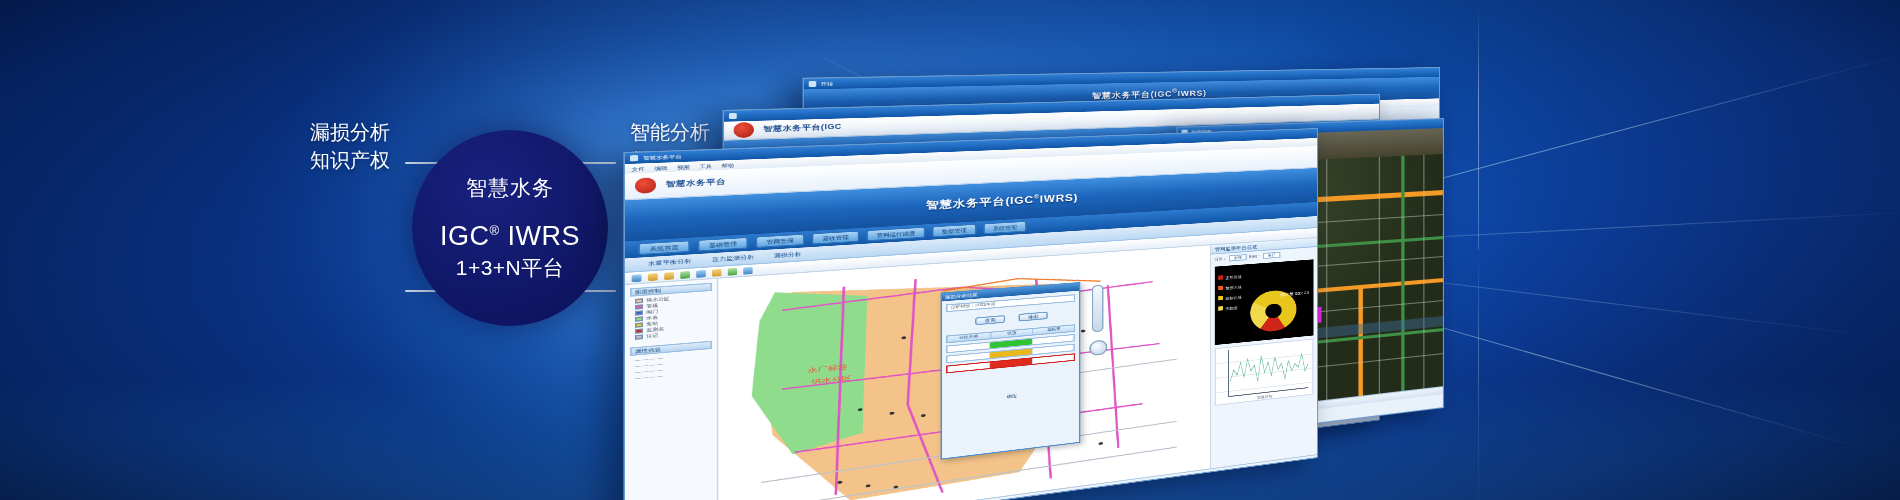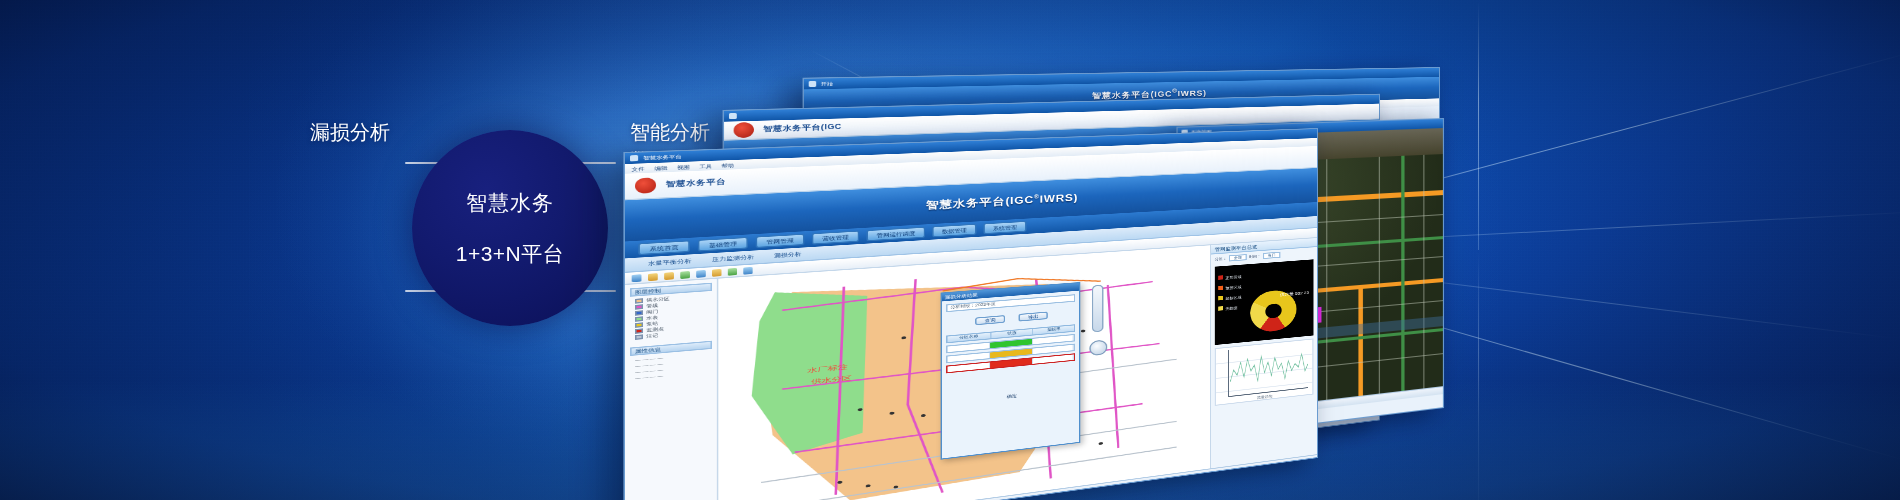--- a/index.html
+++ b/index.html
@@ -151,25 +151,29 @@
 
   <div class="info">
 
     <div class="connector" style="left:405px;top:162px;width:86px;"></div>
     <div class="connector" style="left:530px;top:162px;width:86px;"></div>
     <div class="connector" style="left:405px;top:290px;width:86px;"></div>
     <div class="connector" style="left:530px;top:290px;width:86px;"></div>
 
     <div class="circle">
       <div class="c-l1">智慧水务</div>
+      <div class="c-l2">
+        <span>IGC</span><sup>®</sup>&nbsp;<span>IWRS</span>
+      </div>
       <div class="c-l3">1+3+N平台</div>
     </div>
 
     <div class="lab r" style="left:160px;top:118px;width:230px;">
       <div>漏损分析</div>
+      <div>知识产权</div>
     </div>
 
     <div class="lab l" style="left:630px;top:118px;width:250px;">
       <div>智能分析</div>
       <div>数据展示</div>
     </div>
 
     <div class="lab r" style="left:150px;top:236px;width:240px;">
     </div>
 

